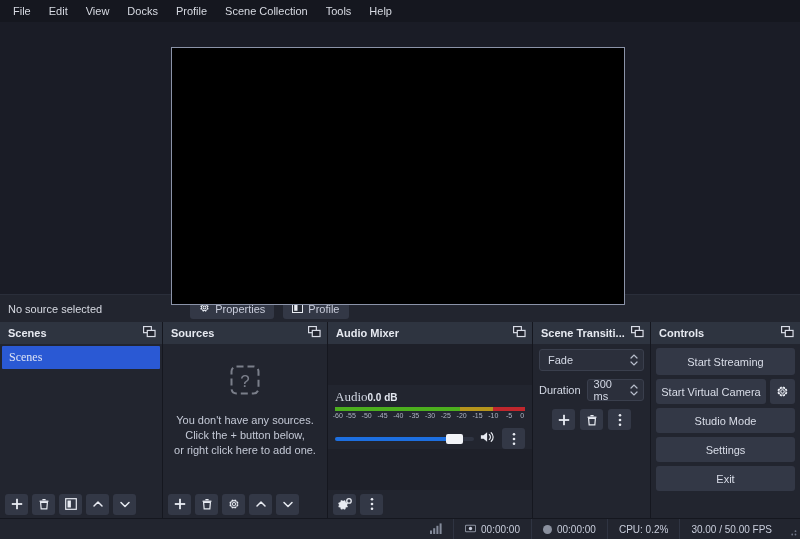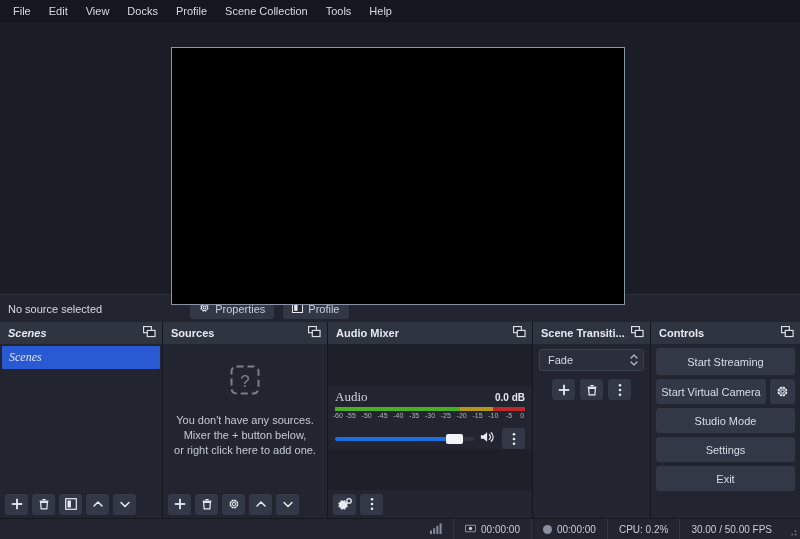--- a/index.html
+++ b/index.html
@@ -92,21 +92,21 @@
     background: #1a1c26;
   }
   .dock {
     display: flex;
     flex-direction: column;
     background: #1e2029;
     border-right: 1px solid #15171f;
     min-width: 0;
   }
   .dock:last-child { border-right: none; }
-  .dock-scenes      { width: 163px; font-style: italic; }
+  .dock-scenes      { width: 163px; }
   .dock-sources     { width: 165px; }
   .dock-mixer       { width: 205px; gap: 41px; }
   .dock-transitions { width: 118px; }
   .dock-controls    { width: 149px; flex: 1 1 auto; }
 
   .dock-header {
     height: 22px;
     background: #2e3440;
     display: flex;
     align-items: center;
@@ -181,21 +181,21 @@
     text-align: center;
     font-size: 11px;
     color: #c4c9d6;
     line-height: 15px;
   }
 
   
   .mixer-body { padding: 4px 7px 0 7px; }
   .mixer-row1 {
     display: flex;
-    justify-content: space-between;
+    justify-content: flex-start;
     align-items: baseline;
     margin-bottom: 2px;
   }
   .mixer-name {
     font-family: "Liberation Serif", serif;
     font-size: 13px;
     color: #cfd4e0;
   }
   .mixer-db {
     font-size: 10px;
@@ -487,21 +487,21 @@
       <div class="dock-body">
         <div class="sources-empty">
           <span class="qmark-icon">
             <svg width="30" height="30" viewBox="0 0 30 30">
               <rect x="1.5" y="1.5" width="27" height="27" rx="5" fill="none" stroke="#c4c9d6" stroke-width="2" stroke-dasharray="7 4"></rect>
               <text x="15" y="22" font-family="Liberation Sans, sans-serif" font-size="17" fill="#c4c9d6" text-anchor="middle">?</text>
             </svg>
           </span>
           <div class="empty-text">
             <div>You don't have any sources.</div>
-            <div>Mixer the + button below,</div>
+            <div>Click the + button below,</div>
             <div>or right click here to add one.</div>
           </div>
         </div>
       </div>
       <div class="dock-footer">
         <button class="ibtn">
           <svg width="12" height="12" viewBox="0 0 12 12">
               <rect x="5.1" y="0.8" width="1.8" height="10.4" fill="#e8ebf2"></rect>
               <rect x="0.8" y="5.1" width="10.4" height="1.8" fill="#e8ebf2"></rect>
             </svg>
@@ -621,20 +621,34 @@
           <span>Fade</span>
           <span class="spin-arrows">
             <svg width="8" height="5" viewBox="0 0 8 5">
                 <path d="M1 4L4 1l3 3" fill="none" stroke="#b9bfcd" stroke-width="1.2" stroke-linecap="round"></path>
               </svg>
             <svg width="8" height="5" viewBox="0 0 8 5">
                 <path d="M1 1l3 3 3-3" fill="none" stroke="#b9bfcd" stroke-width="1.2" stroke-linecap="round"></path>
               </svg>
           </span>
         </div>
+        <div class="dur-row">
+          <span class="dur-label">Duration</span>
+          <div class="dur-field">
+            <span>300 ms</span>
+            <span class="spin-arrows">
+              <svg width="8" height="5" viewBox="0 0 8 5">
+                  <path d="M1 4L4 1l3 3" fill="none" stroke="#b9bfcd" stroke-width="1.2" stroke-linecap="round"></path>
+                </svg>
+              <svg width="8" height="5" viewBox="0 0 8 5">
+                  <path d="M1 1l3 3 3-3" fill="none" stroke="#b9bfcd" stroke-width="1.2" stroke-linecap="round"></path>
+                </svg>
+            </span>
+          </div>
+        </div>
         <div class="trans-btns">
           <button class="ibtn">
             <svg width="12" height="12" viewBox="0 0 12 12">
                 <rect x="5.1" y="0.8" width="1.8" height="10.4" fill="#e8ebf2"></rect>
                 <rect x="0.8" y="5.1" width="10.4" height="1.8" fill="#e8ebf2"></rect>
               </svg>
           </button>
           <button class="ibtn">
             <svg width="12" height="12" viewBox="0 0 12 12">
                 <rect x="1.6" y="2.6" width="8.8" height="1.3" fill="#e8ebf2"></rect>

